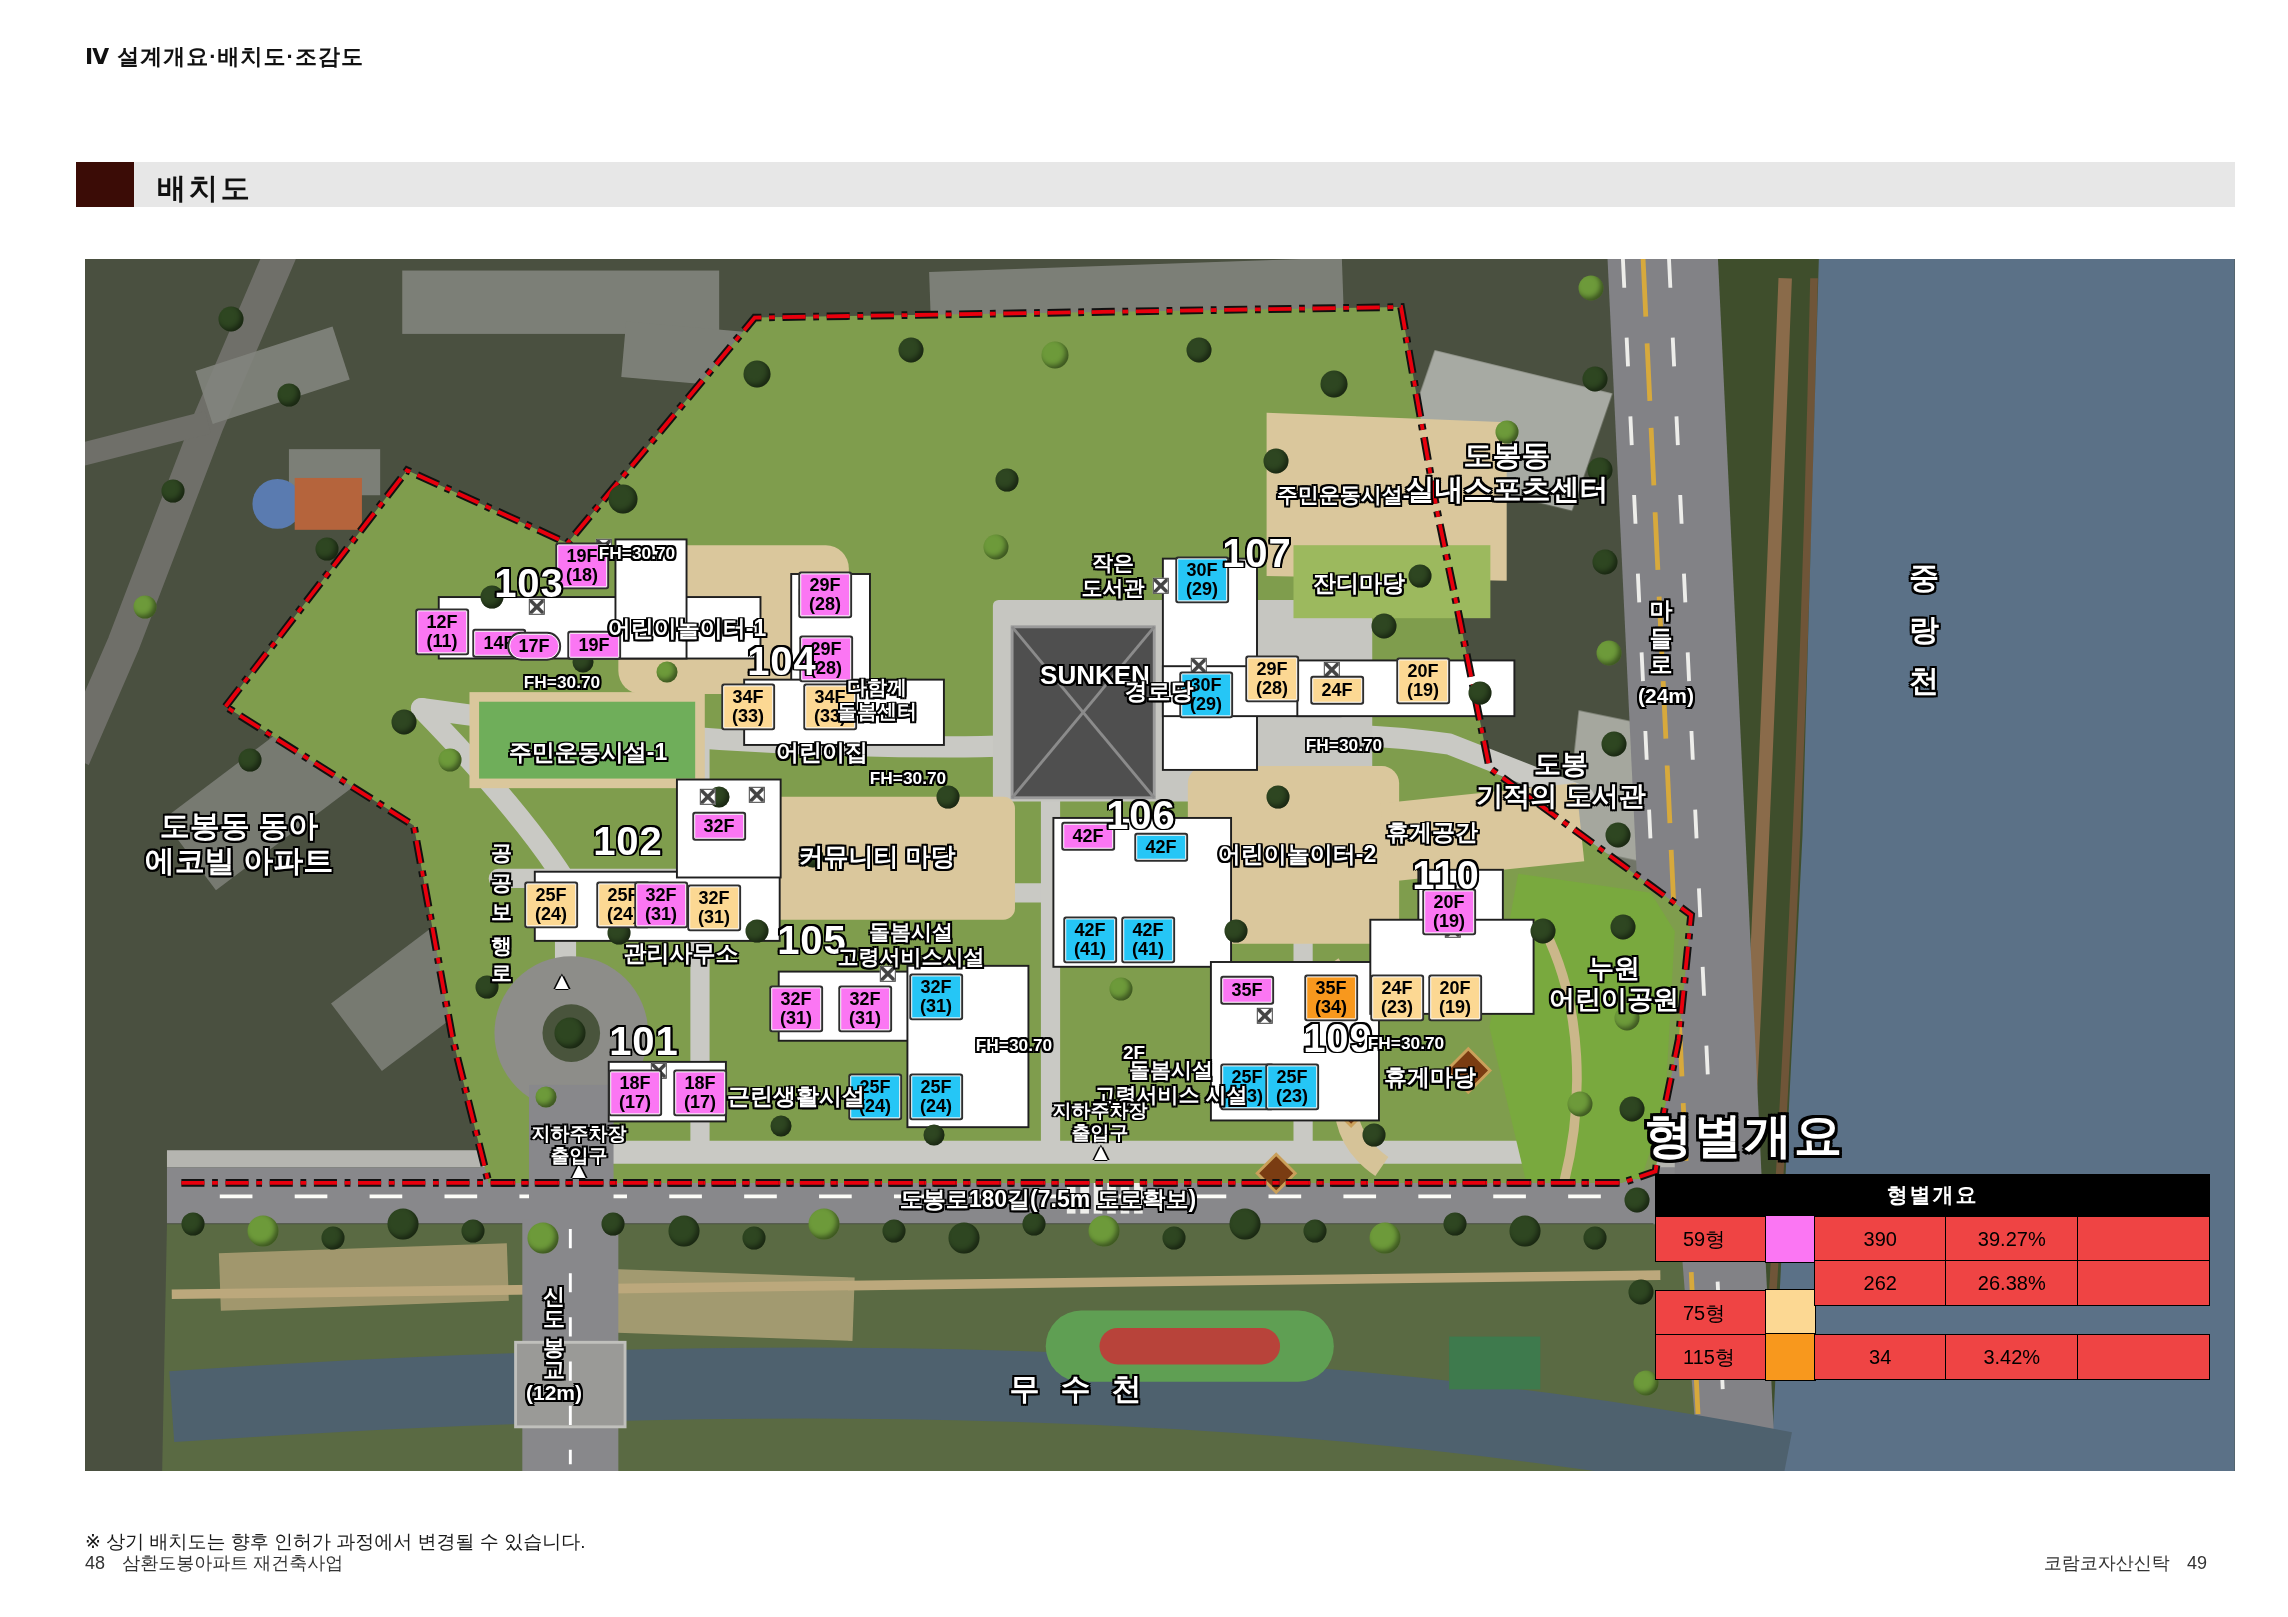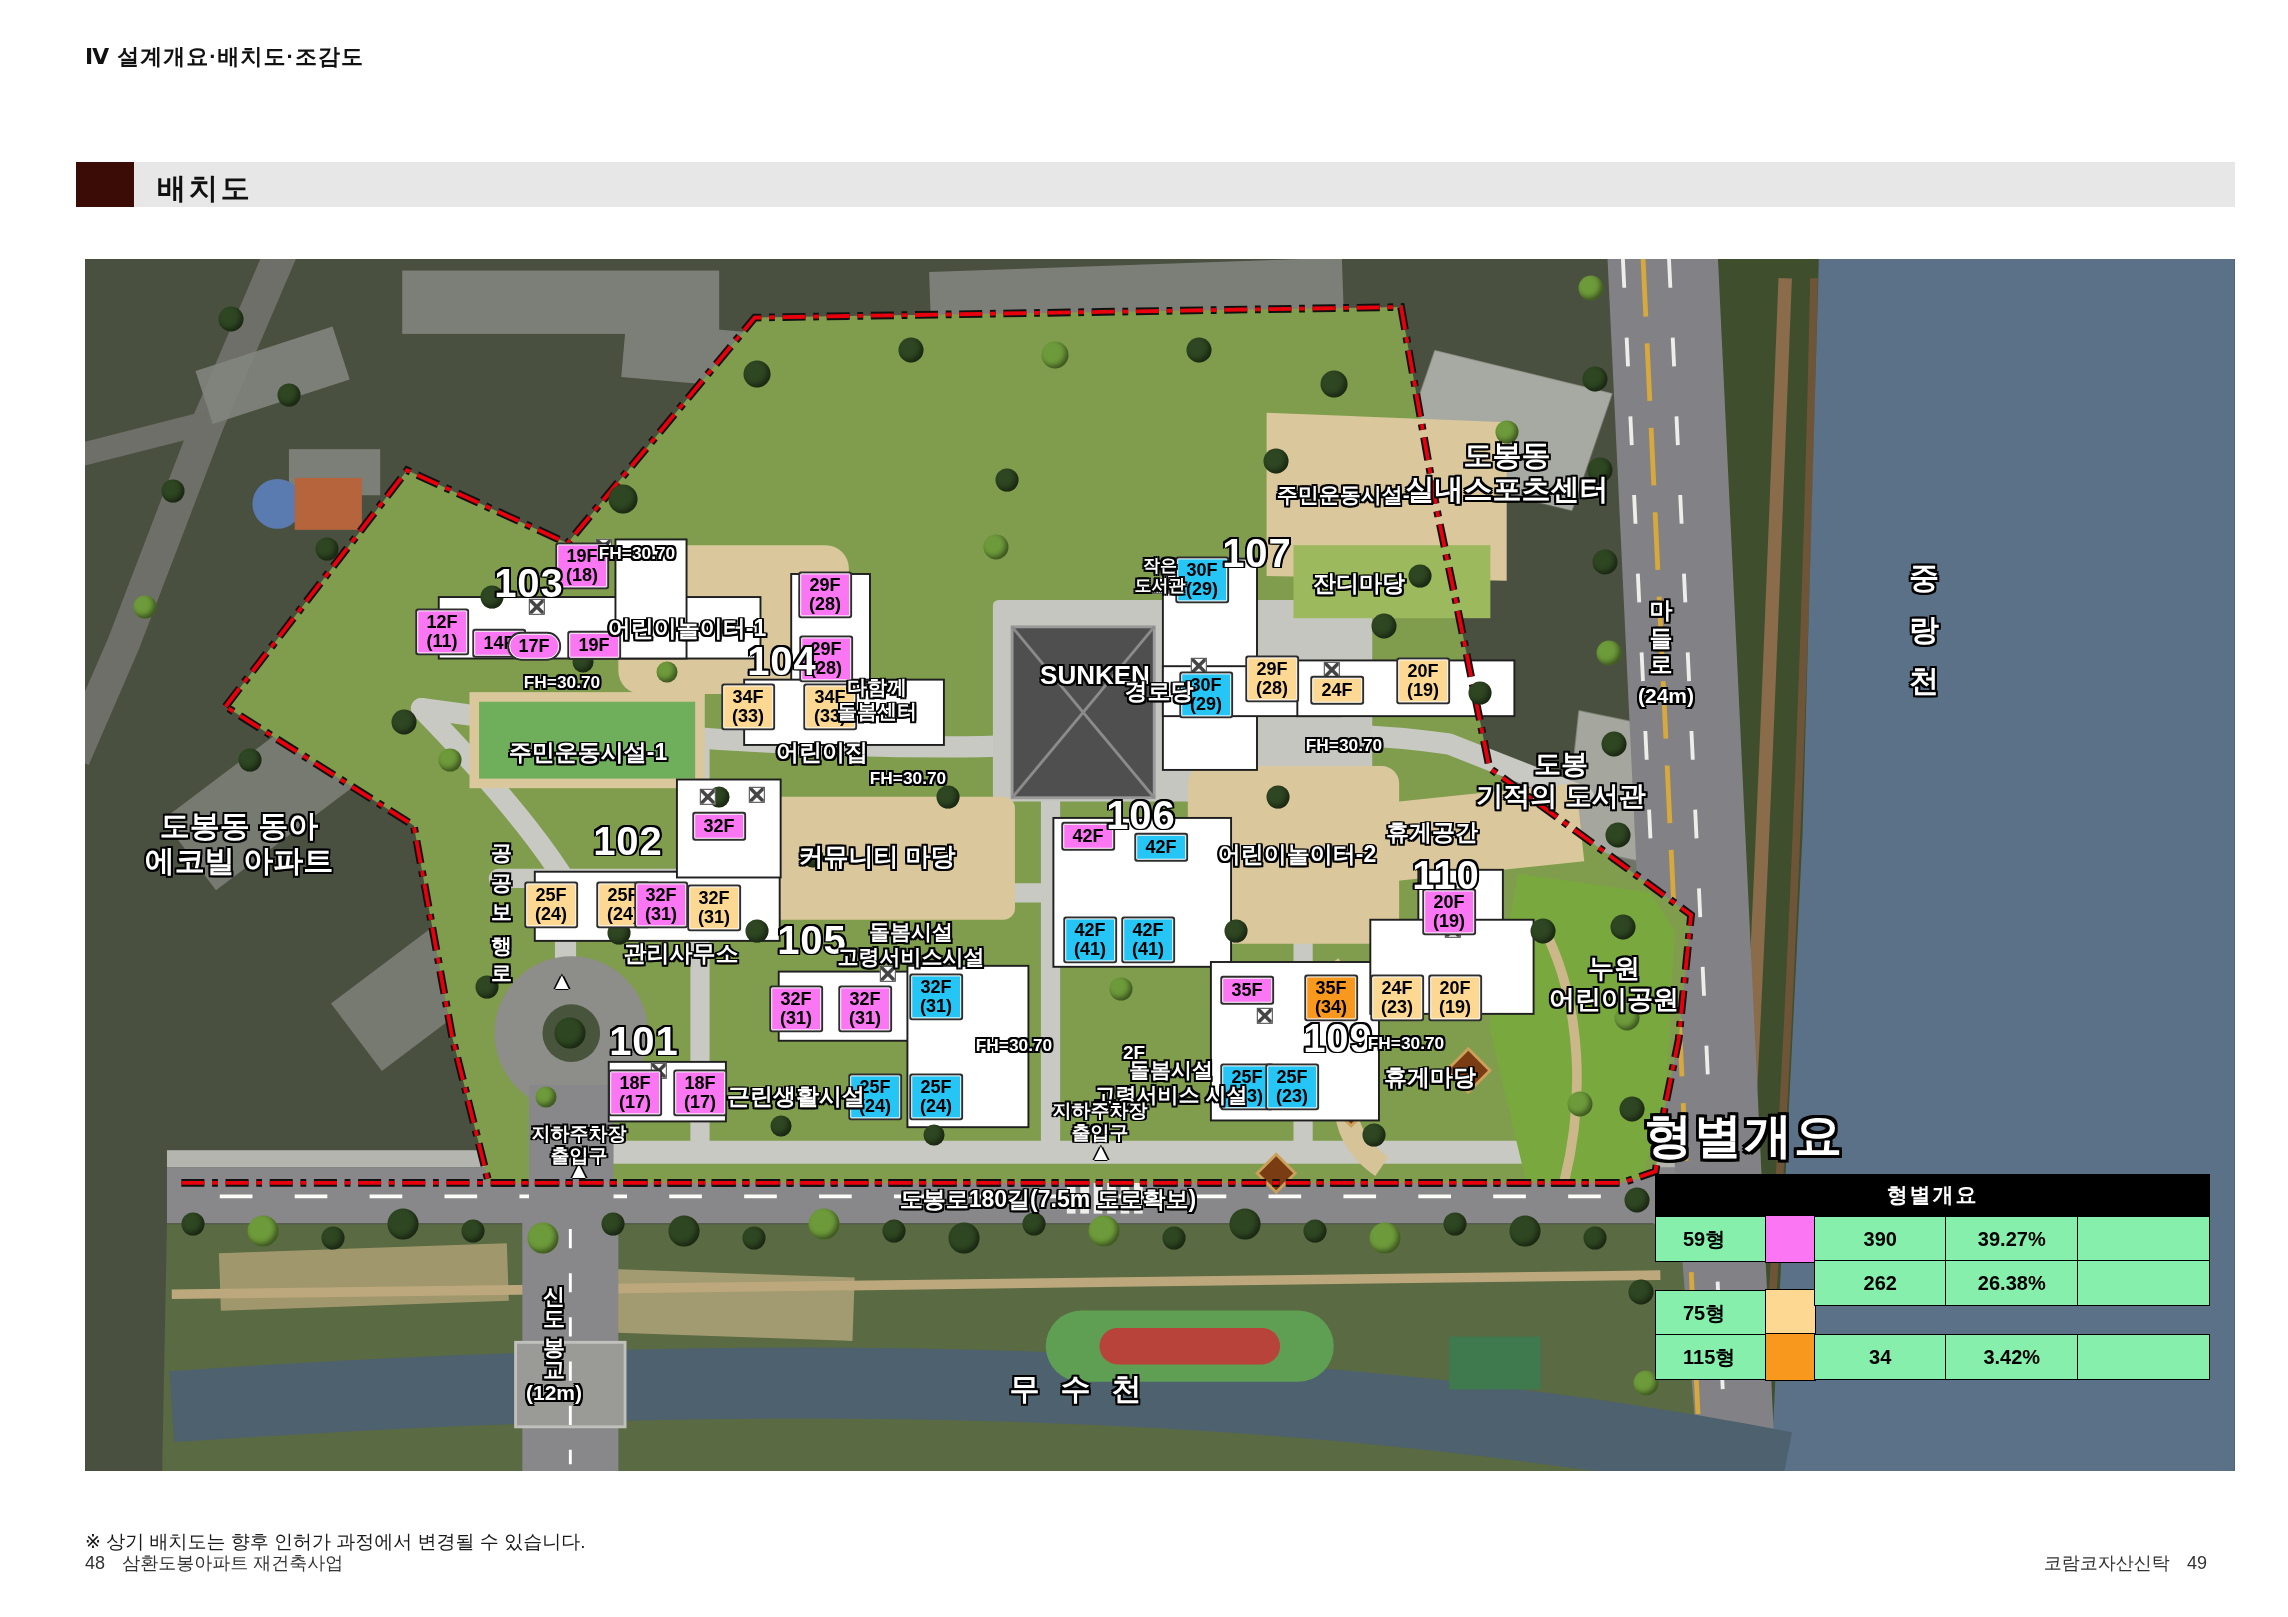--- a/index.html
+++ b/index.html
@@ -39,23 +39,23 @@
     text-shadow:-1.9px 0 #000,1.9px 0 #000,0 -1.9px #000,0 1.9px #000;}
   .big-heading{left:1744px;top:1136px;transform:translate(-50%,-50%);font-size:48px;z-index:38;
     letter-spacing:1.9px;
     text-shadow:-2.9px -2.9px 0 #000,2.9px -2.9px 0 #000,-2.9px 2.9px 0 #000,2.9px 2.9px 0 #000,
                 -2.9px 0 0 #000,2.9px 0 0 #000,0 -2.9px 0 #000,0 2.9px 0 #000;color:#fff;font-weight:bold;}
   
   .legend{left:1655px;top:1174px;width:555px;z-index:40;}
   .lg-title{background:#000;color:#fff;height:42px;line-height:42px;text-align:center;
     font-size:21px;font-weight:bold;letter-spacing:1.9px;}
   .lg-row{display:flex;}
-  .lg-cell{flex:1;border:1.9px solid #000;margin-left:-1.9px;margin-top:-1.9px;background:#86efac;
+  .lg-cell{flex:1;border:1.9px solid #000;margin-left:-1.9px;margin-top:-1.9px;background:#ef4444;
     height:44px;display:flex;align-items:center;justify-content:center;font-size:20px;color:#000;
-    position:relative;font-weight:bold;}
+    position:relative;font-weight:normal;}
   .lg-row:first-child .lg-cell{margin-top:0;}
   .lg-cell:first-child{margin-left:0;}
   .lg-head .lg-cell{background:#b2b2b2;height:38px;font-weight:bold;}
   .swatch{position:absolute;right:-1.9px;top:-1.9px;bottom:-1.9px;width:31%;border:1.9px solid #000;}
 </style>
 </head>
 <body>
 
 <div class="abs section-header">Ⅳ 설계개요·배치도·조감도</div>
 <div class="abs title-block"></div>
@@ -286,21 +286,21 @@
       <div class="arrow" style="left: 1016px; top: 893px;">▲</div>
     </div>
   <div class="layer">
       <div class="map-label outline-text" style="left: 602px; top: 370px; font-size: 23px;">어린이놀이터-1</div>
       <div class="map-label outline-text" style="left: 503px; top: 494px; font-size: 23px;">주민운동시설-1</div>
       <div class="map-label outline-text" style="left: 737px; top: 494px; font-size: 23px;">어린이집</div>
       <div class="map-label outline-text" style="left: 792px; top: 441px; font-size: 20px;">다함께
 돌봄센터</div>
       <div class="map-label outline-text" style="left: 1010px; top: 416px; font-size: 26px;">SUNKEN</div>
       <div class="map-label outline-text" style="left: 1074px; top: 433px; font-size: 23px;">경로당</div>
-      <div class="map-label outline-text" style="left: 1075px; top: 317px; font-size: 17px;">작은
+      <div class="map-label outline-text" style="left: 1028px; top: 317px; font-size: 21px;">작은
 도서관</div>
       <div class="map-label outline-text" style="left: 1264px; top: 236px; font-size: 21px;">주민운동시설-2</div>
       <div class="map-label outline-text" style="left: 1274px; top: 325px; font-size: 23px;">잔디마당</div>
       <div class="map-label outline-text" style="left: 1422px; top: 213px; font-size: 29px;">도봉동
 실내스포츠센터</div>
       <div class="map-label outline-text" style="left: 792px; top: 598px; font-size: 25px;">커뮤니티 마당</div>
       <div class="map-label outline-text" style="left: 1212px; top: 596px; font-size: 23px;">어린이놀이터-2</div>
       <div class="map-label outline-text" style="left: 1347px; top: 574px; font-size: 23px;">휴게공간</div>
       <div class="map-label outline-text" style="left: 596px; top: 695px; font-size: 23px;">관리사무소</div>
       <div class="map-label outline-text" style="left: 826px; top: 686px; font-size: 21px;">돌봄시설

